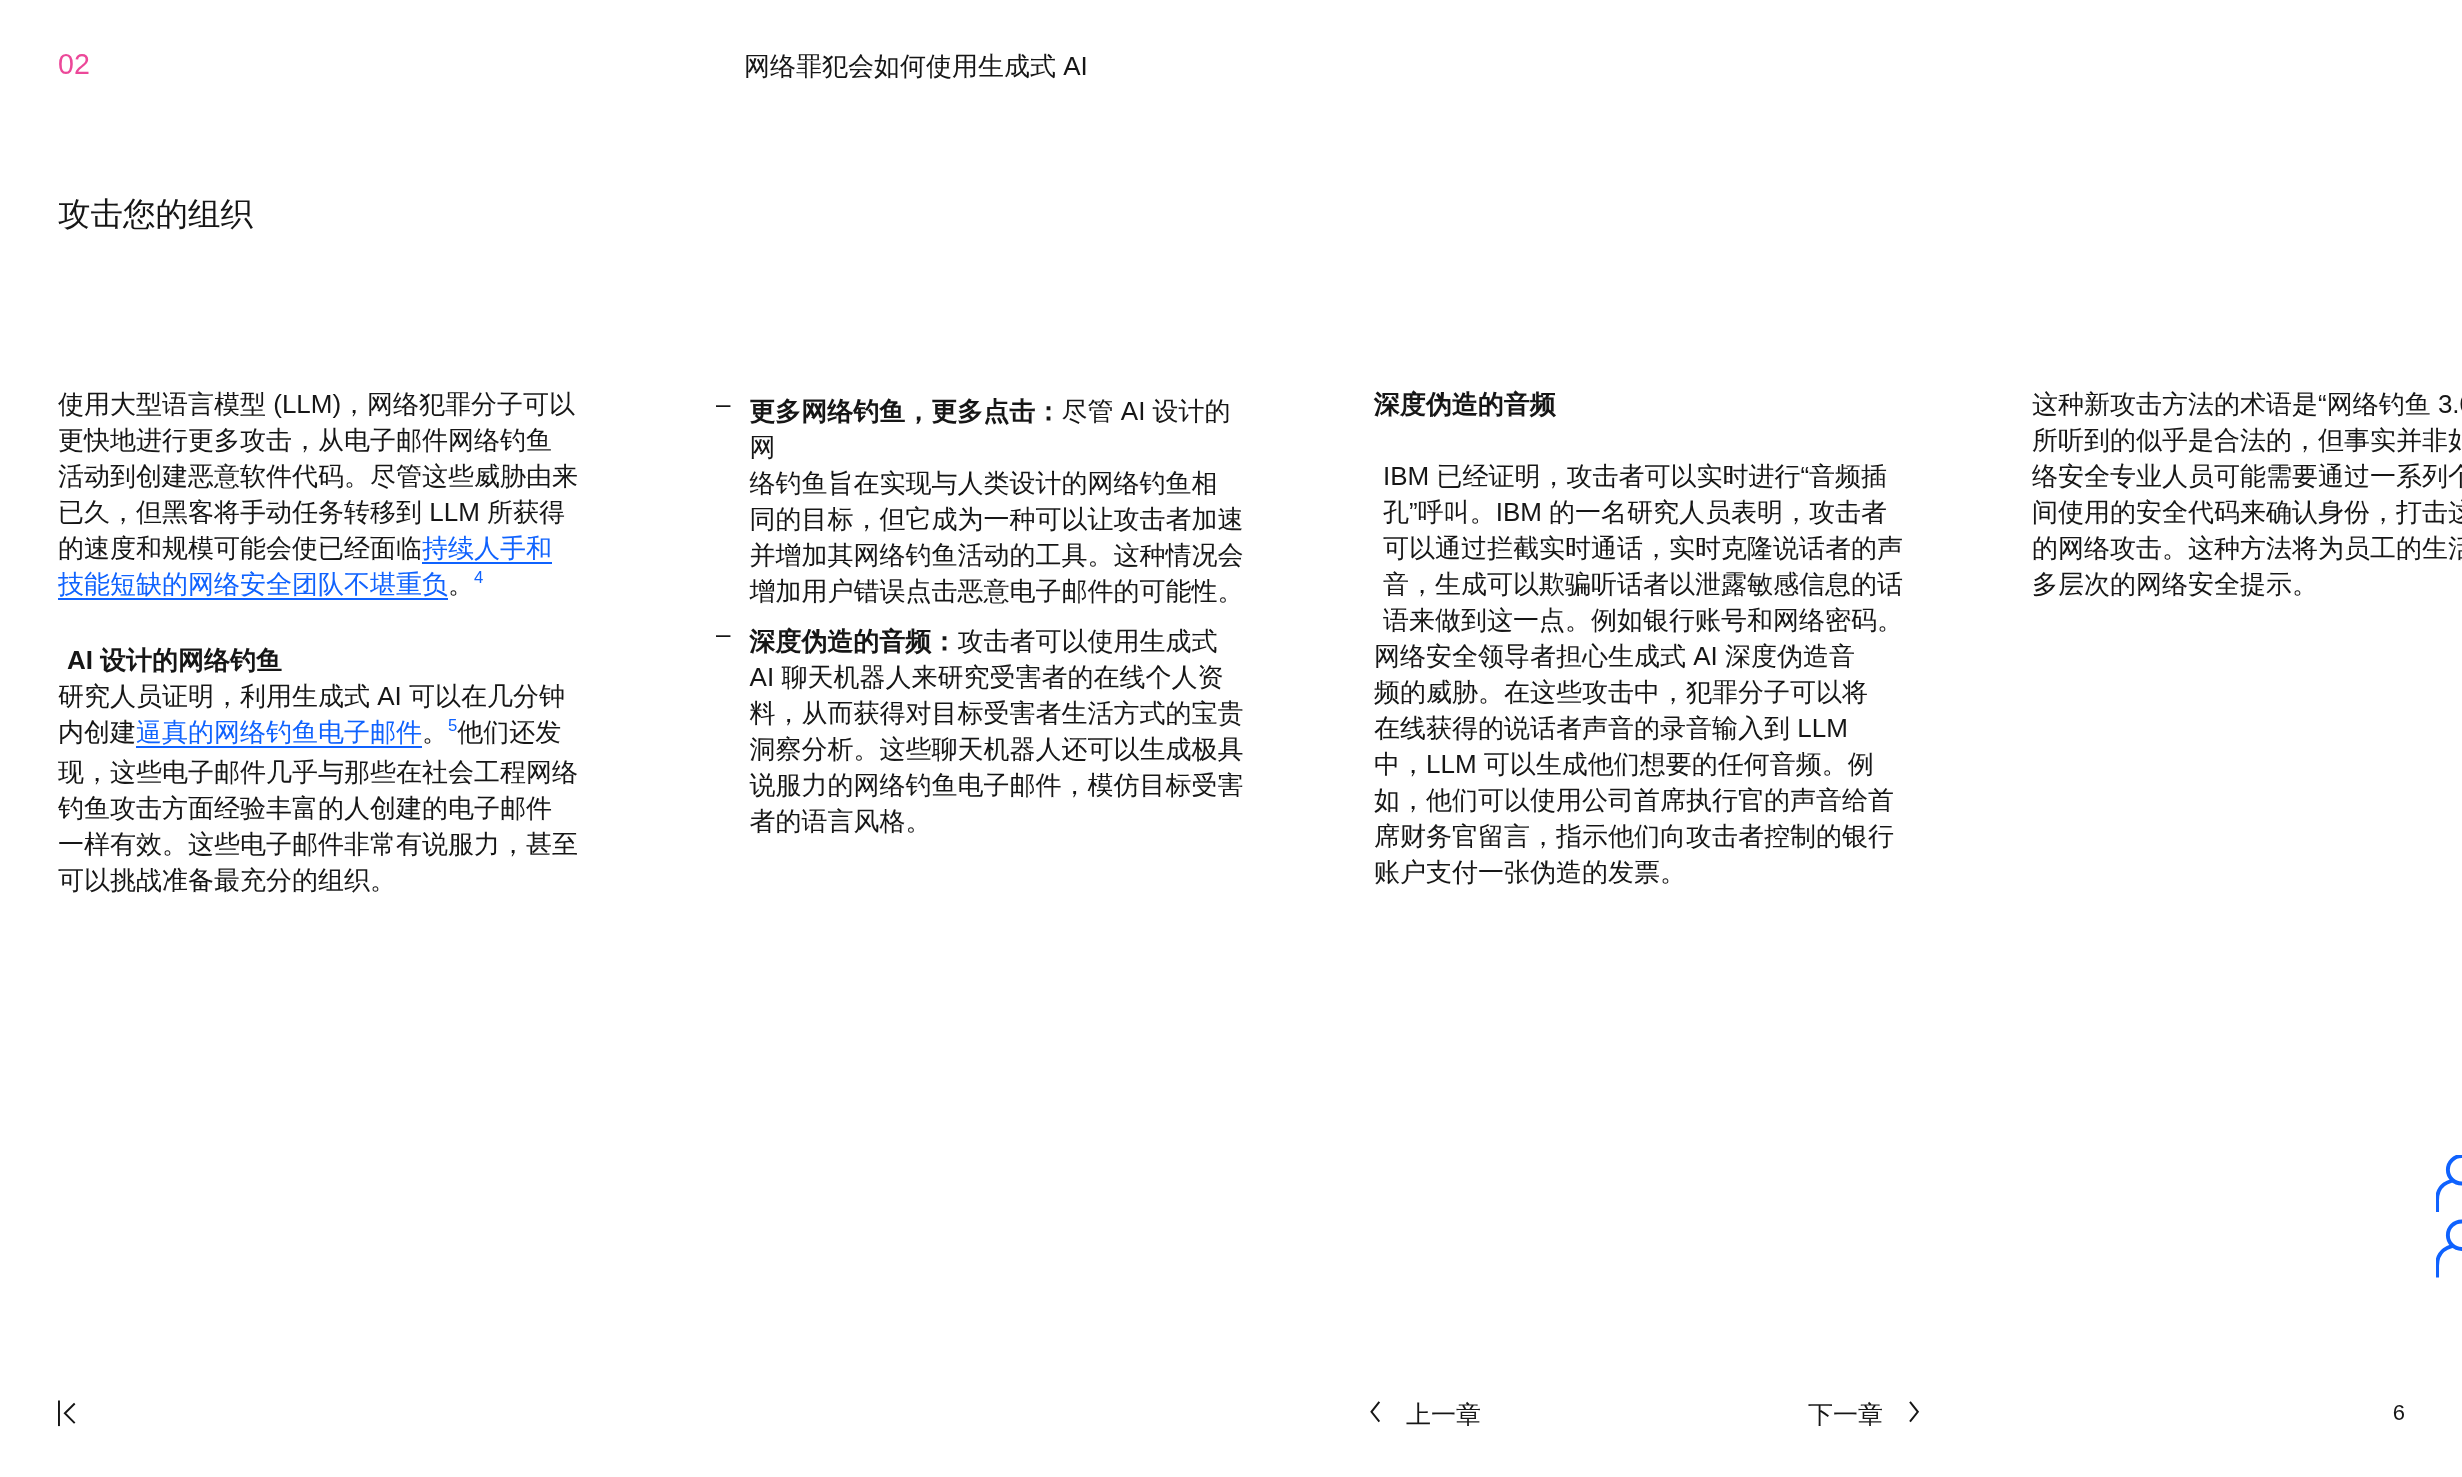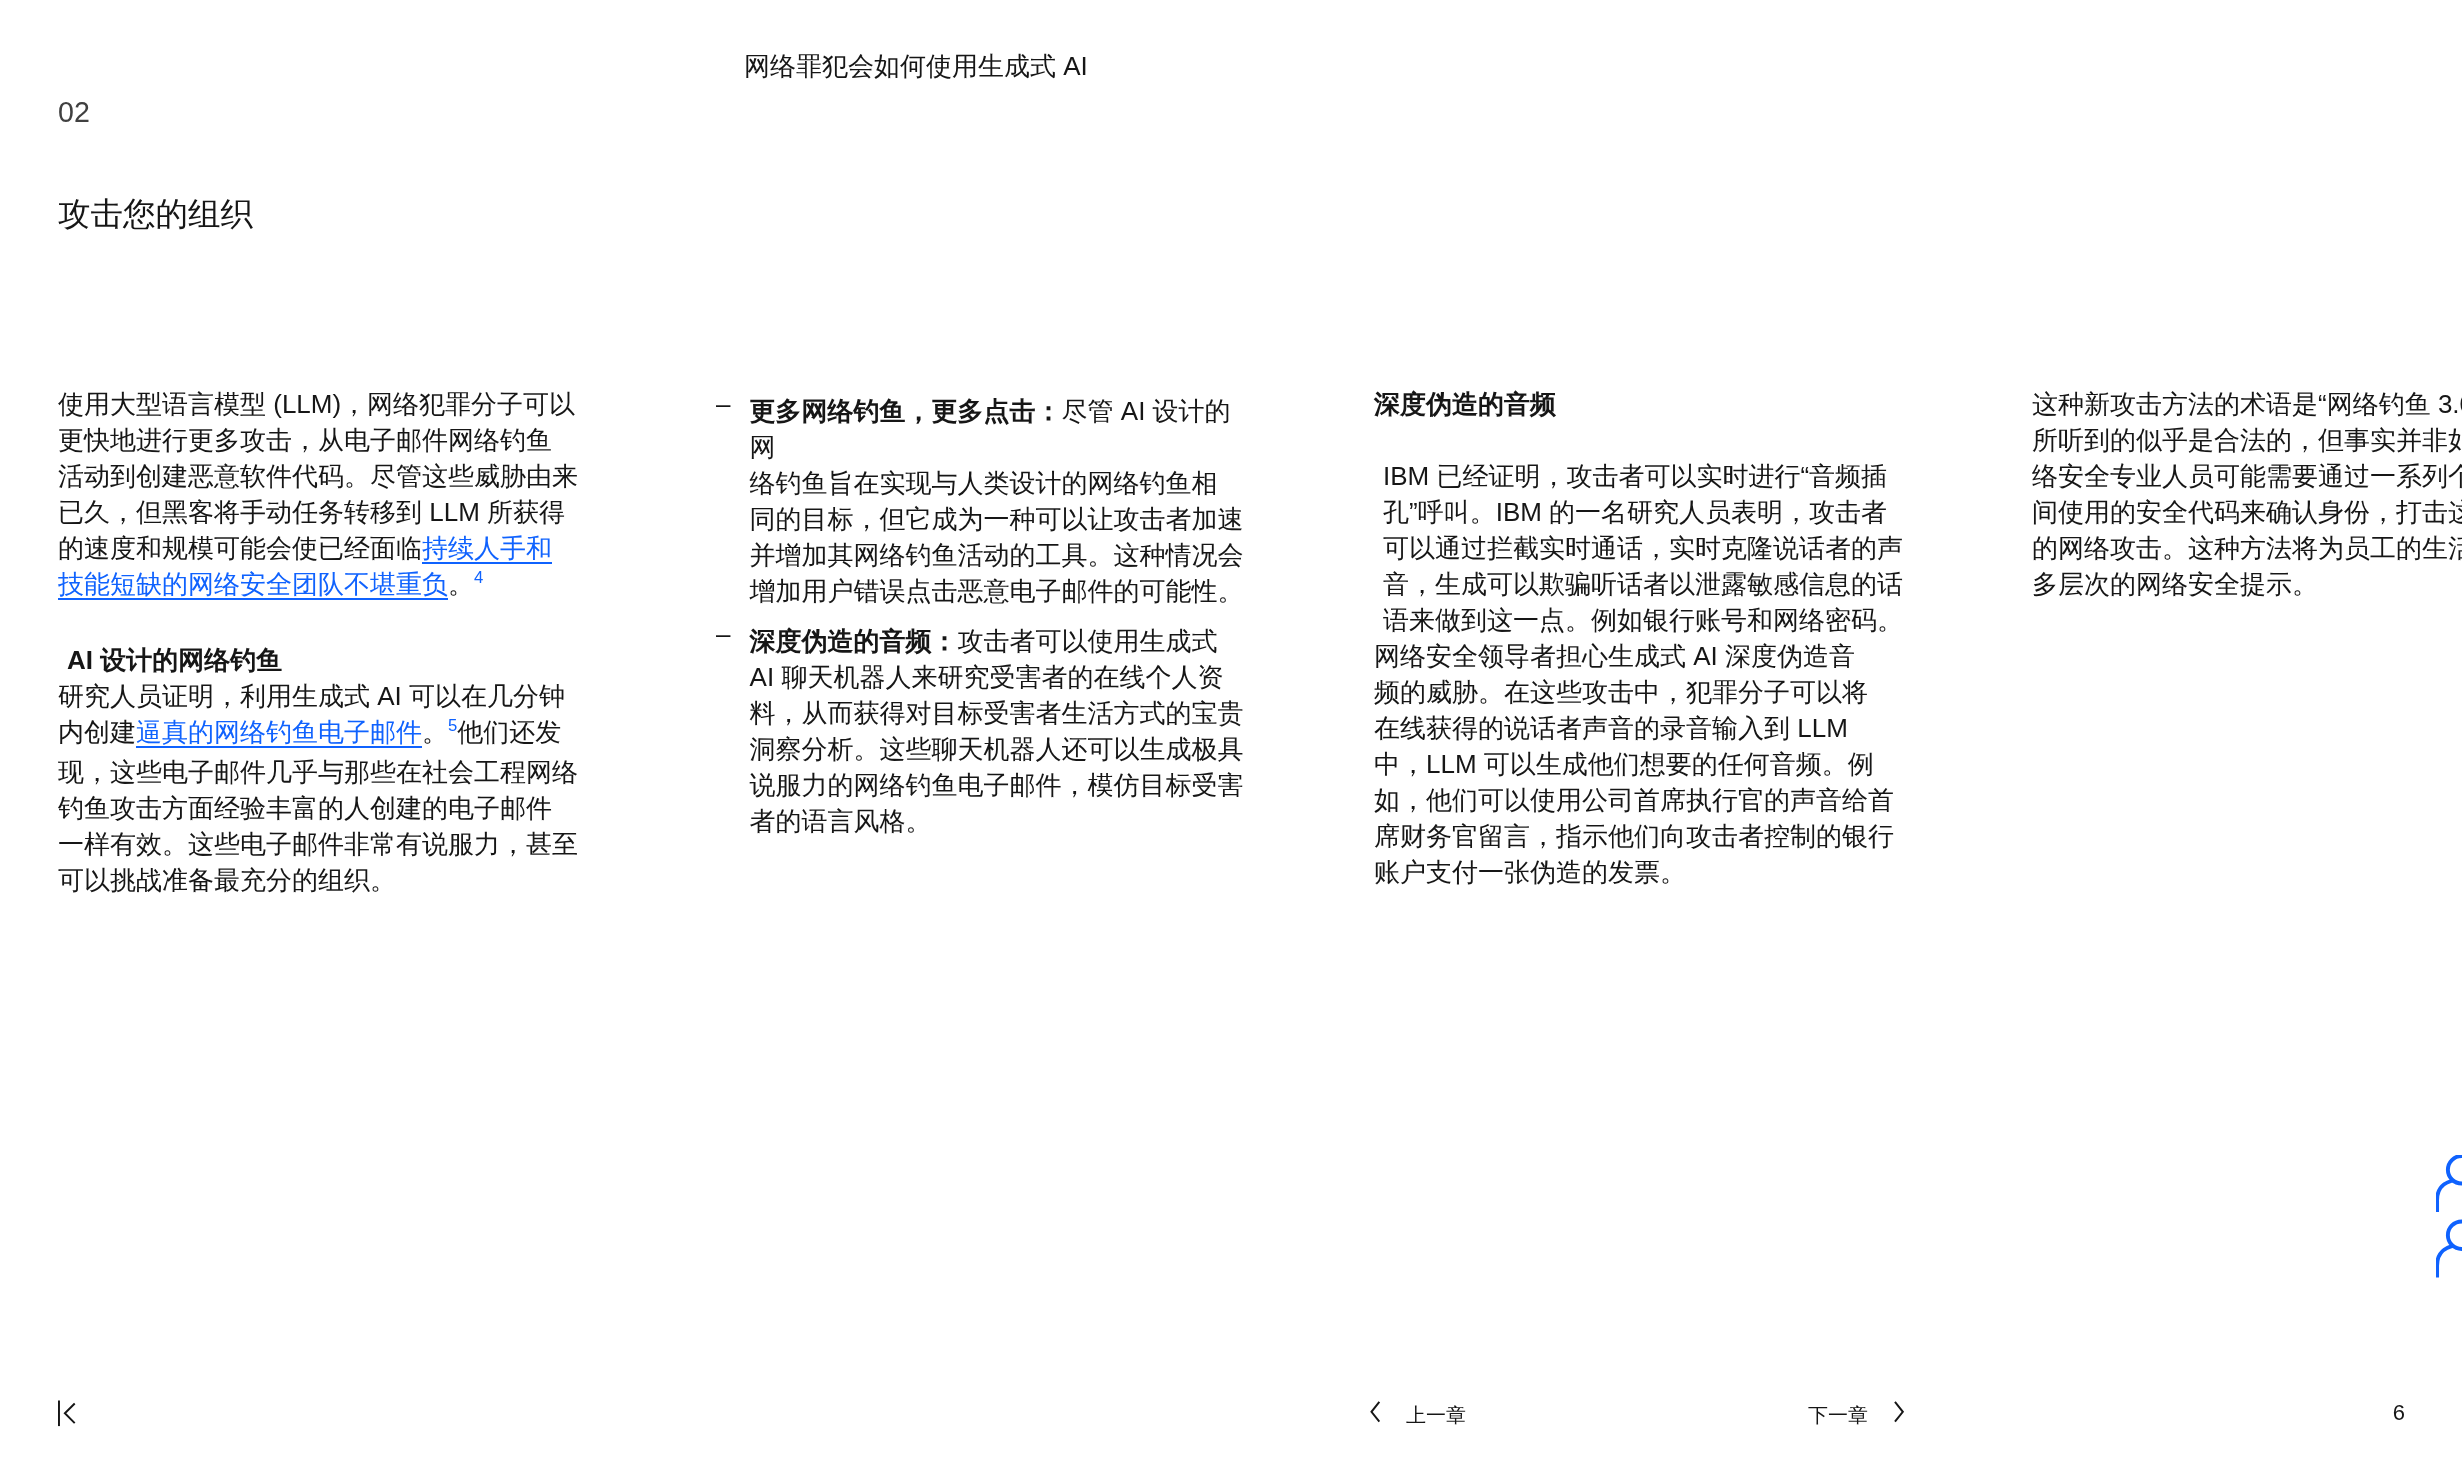--- a/index.html
+++ b/index.html
@@ -10,22 +10,21 @@
     font-family: "Liberation Sans", "DejaVu Sans", sans-serif;
     color: #161616;
     -webkit-font-smoothing: antialiased;
   }
   .abs { position: absolute; }
 
   
   .page-label {
     left: 58px; top: 50px;
     font-size: 28.6px; line-height: 1;
-    color: #404040;
-    margin-top: 48px;
+    color: #ec4899;
   }
   .running-title {
     left: 744px; top: 52px;
     font-size: 26px; line-height: 1.1;
     font-weight: 400;
   }
   .section-title {
     left: 58px; top: 197px;
     font-size: 32.5px; line-height: 1.05;
     font-weight: 400;
@@ -58,21 +57,21 @@
   }
   .bullet { display: flex; }
   .bullet .dash { width: 26.6px; flex: none; }
   .bullet-body { margin: 7px; }
 
   
   .skip-btn { left: 57px; top: 1400px; cursor: pointer; }
   .nav-prev, .nav-next {
     top: 1400px;
     display: flex; align-items: center; gap: 24.6px;
-    font-size: 20px; line-height: 26.6px;
+    font-size: 25px; line-height: 26.6px;
     cursor: pointer;
   }
   .nav-prev { left: 1369px; }
   .nav-next { left: 1808px; }
   .page-number { right: 57px; top: 1402px; font-size: 22px; line-height: 1; }
 
   .people-icon { left: 2436px; top: 1155px; }
 </style>
 </head>
 <body>

